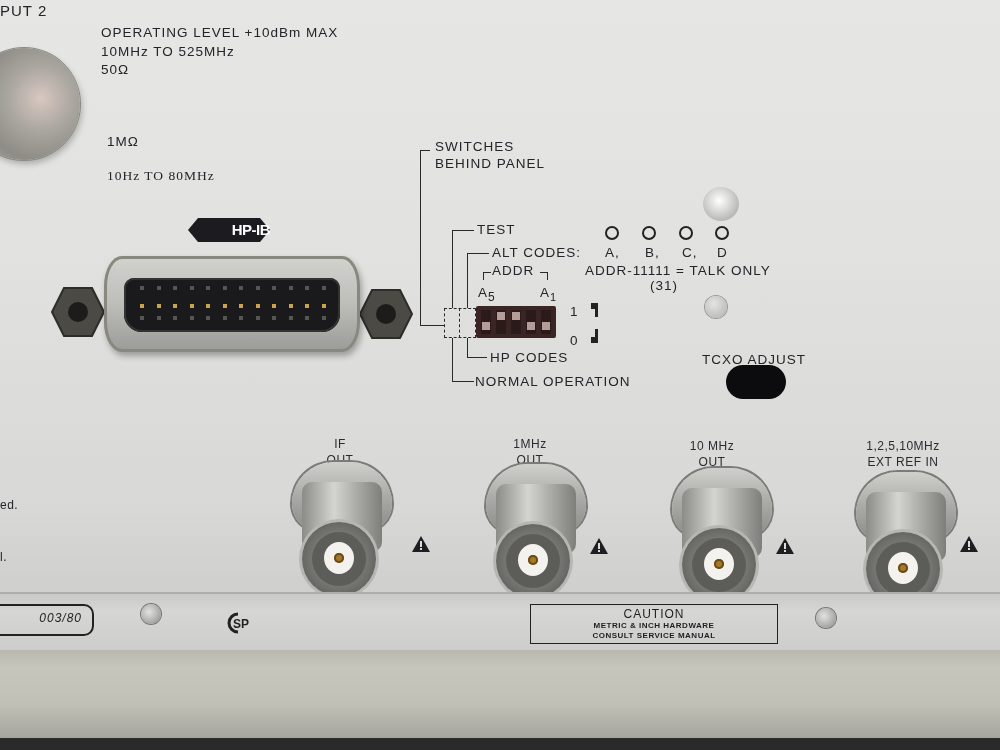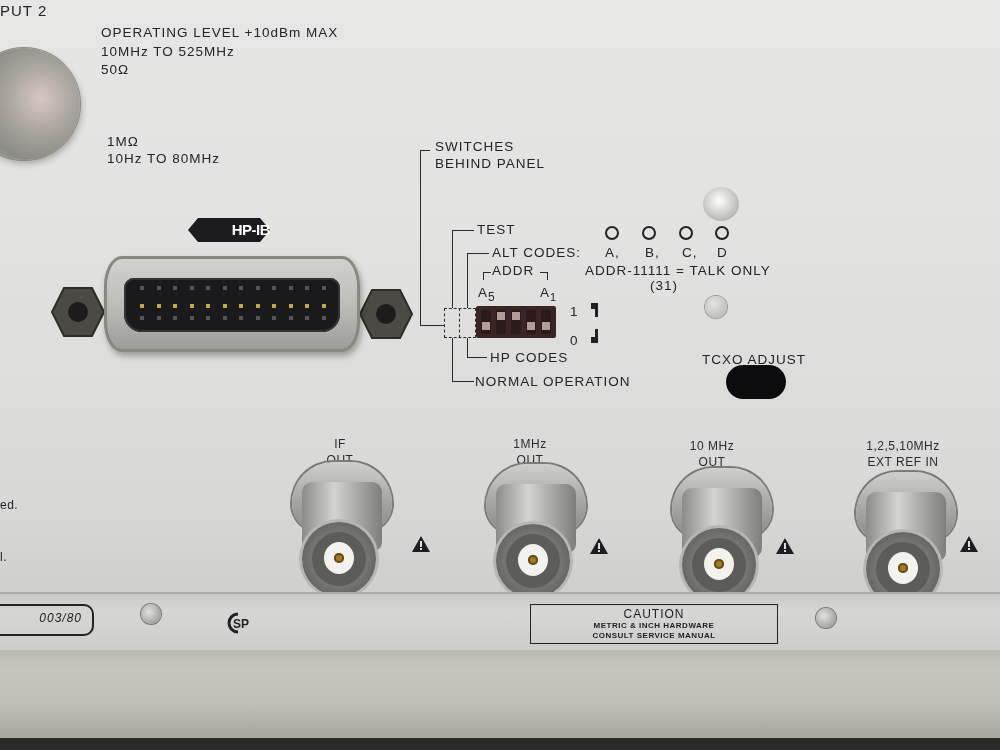--- a/index.html
+++ b/index.html
@@ -138,21 +138,21 @@
 <body>
 
 <div class="panel">
 
   <div class="knob"></div>
   <div class="txt" style="left:0; top:2px; font-size:15px;">PUT 2</div>
   <div class="txt" style="left:101px; top:25px;">OPERATING LEVEL +10dBm MAX</div>
   <div class="txt" style="left:101px; top:44px;">10MHz TO 525MHz</div>
   <div class="txt" style="left:101px; top:62px;">50Ω</div>
   <div class="txt" style="left:107px; top:134px;">1MΩ</div>
-  <div class="txt" style="left:107px; top:151px;">10Hz TO 80MHz</div>
+  <div class="txt" style="left:107px; top:168px;font-family:Liberation Serif, serif;">10Hz TO 80MHz</div>
 
   <div class="hpib">
     <svg width="82" height="24">
       <polygon points="0,12 10,0 72,0 82,12 72,24 10,24" fill="#1c1c20"></polygon>
     </svg>
     <span>HP-IB</span>
   </div>
 
   <svg class="hexnut" style="left:50px; top:284px;" viewBox="0 0 56 56">
     <polygon points="14,4 42,4 54,28 42,52 14,52 2,28" fill="#4c4a44" stroke="#2e2c28" stroke-width="2"></polygon>

